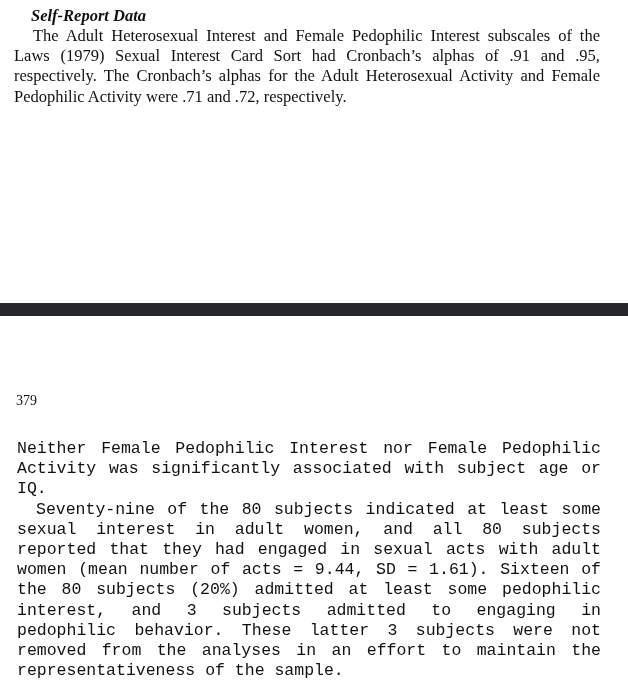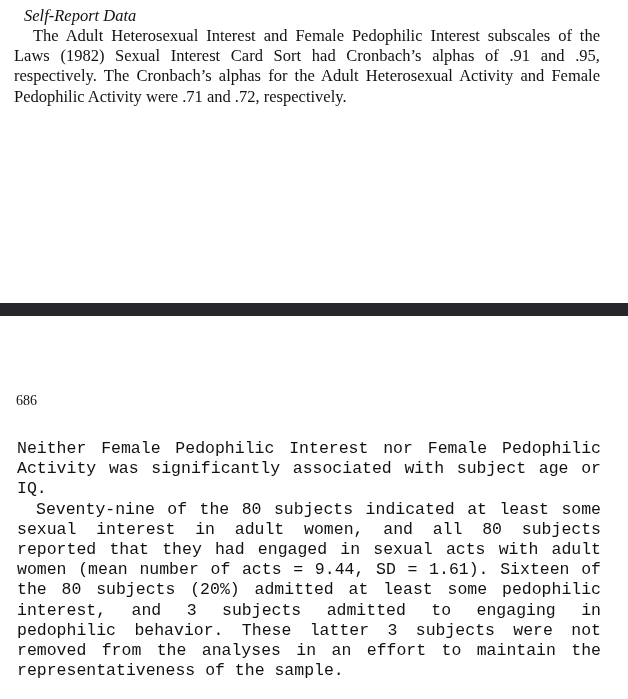--- a/index.html
+++ b/index.html
@@ -18,27 +18,27 @@
   .page-top {
     position: absolute;
     left: 0;
     top: 0;
     width: 628px;
     height: 303px;
     background: #ffffff;
   }
   .section-heading {
     position: absolute;
-    left: 24px;
+    left: 31px;
     top: 6px;
     font-style: italic;
     font-size: 16.5px;
     line-height: 20px;
     margin: 0;
-    font-weight: normal;
+    font-weight: bold;
   }
   .text-block {
     position: absolute;
     left: 14px;
     width: 586px;
     font-size: 16.5px;
     line-height: 20.2px;
     text-align: justify;
   }
   .text-block p {
@@ -78,24 +78,24 @@
     width: 584px;
     font-family: Liberation Mono, monospace;
   }
 </style>
 </head>
 <body>
 
 <div class="page-top">
   <h3 class="section-heading">Self-Report Data</h3>
   <div class="text-block block-1">
-    <p>The Adult Heterosexual Interest and Female Pedophilic Interest subscales of the Laws (1982) Sexual Interest Card Sort had Cronbach’s alphas of .91 and .95, respectively. The Cronbach’s alphas for the Adult Heterosexual Activity and Female Pedophilic Activity were .71 and .72, respectively.</p>
+    <p>The Adult Heterosexual Interest and Female Pedophilic Interest subscales of the Laws (1979) Sexual Interest Card Sort had Cronbach’s alphas of .91 and .95, respectively. The Cronbach’s alphas for the Adult Heterosexual Activity and Female Pedophilic Activity were .71 and .72, respectively.</p>
   </div>
 </div>
 
 <div class="page-divider"></div>
 
 <div class="page-bottom"></div>
-<div class="page-number">686</div>
+<div class="page-number">379</div>
 <div class="text-block block-2">
   <p class="no-indent">Neither Female Pedophilic Interest nor Female Pedophilic Activity was significantly associated with subject age or IQ.</p>
   <p>Seventy-nine of the 80 subjects indicated at least some sexual interest in adult women, and all 80 subjects reported that they had engaged in sexual acts with adult women (mean number of acts = 9.44, SD = 1.61). Sixteen of the 80 subjects (20%) admitted at least some pedophilic interest, and 3 subjects admitted to engaging in pedophilic behavior. These latter 3 subjects were not removed from the analyses in an effort to maintain the representativeness of the sample.</p>
 </div>
 
 </body></html>

